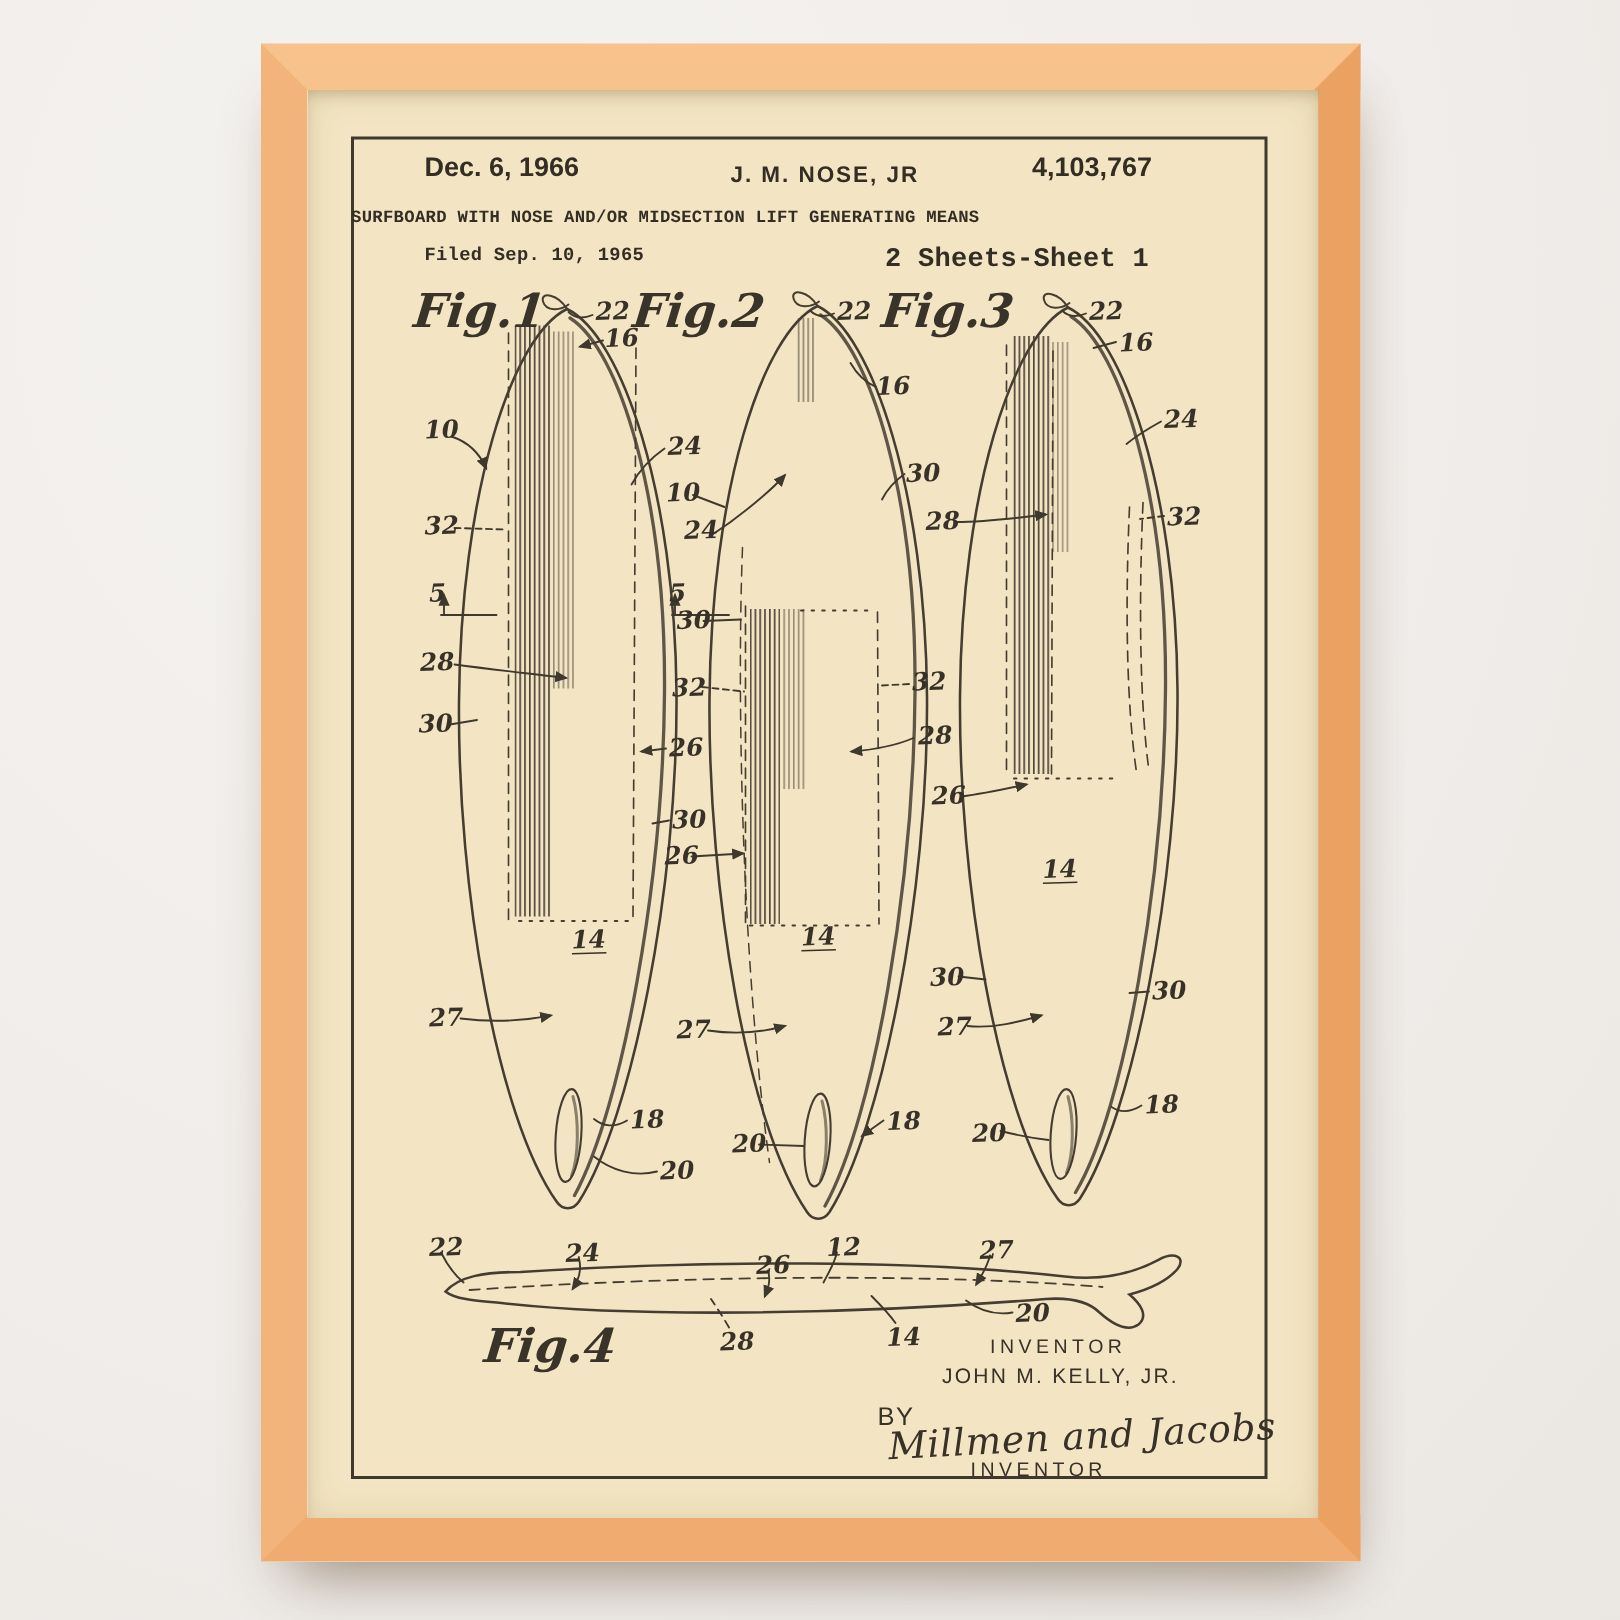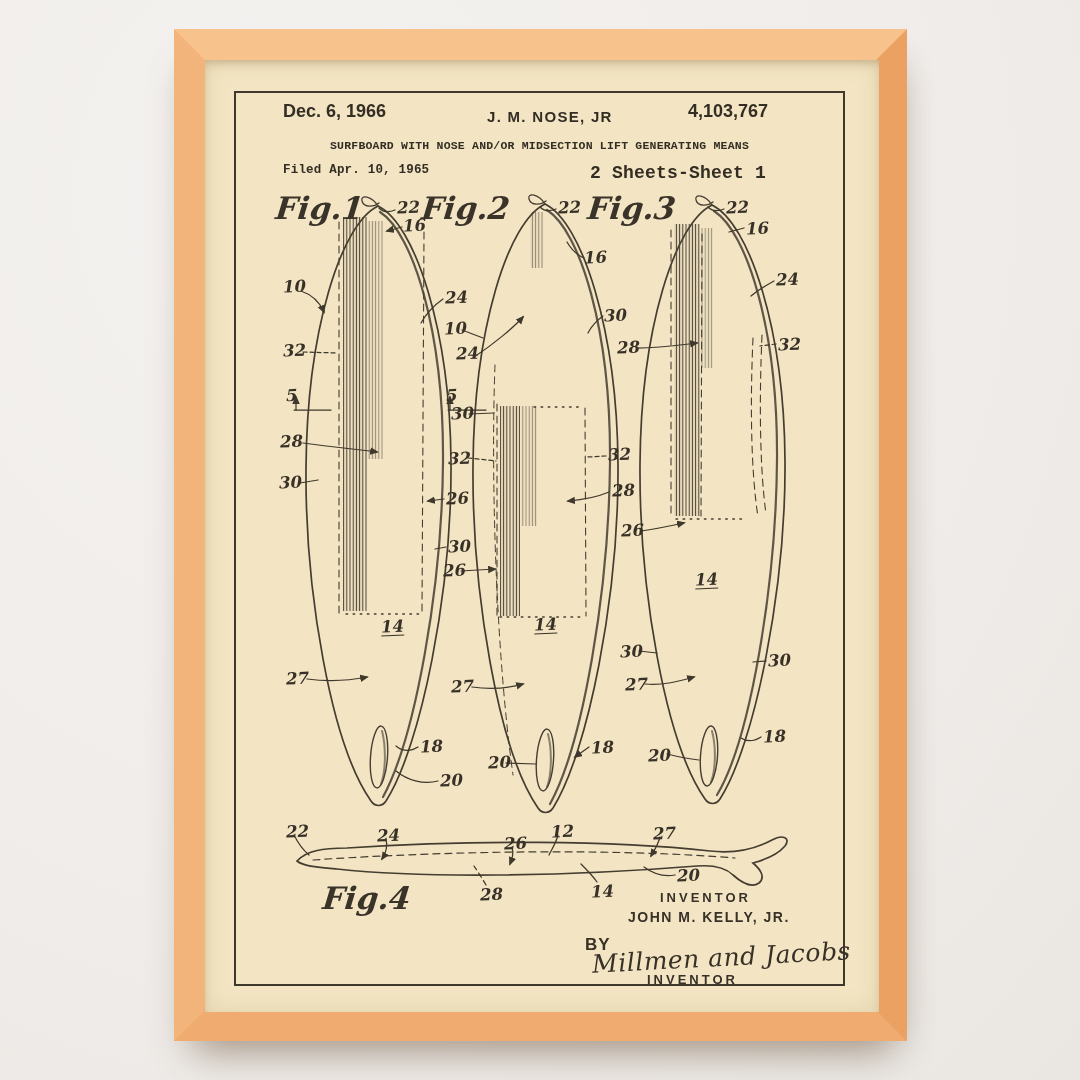--- a/index.html
+++ b/index.html
@@ -14,44 +14,44 @@
          box-shadow:0 26px 38px -16px rgba(110,85,60,.45), 10px 20px 34px -20px rgba(110,85,60,.3);}
   .paper{position:absolute;left:205px;top:60px;width:674px;height:952px;
          background:var(--paper,#f3e5c3);
          box-shadow:inset 0 5px 10px -3px rgba(120,88,40,.35), inset 0 0 24px rgba(130,95,45,.14);}
   .pborder{position:absolute;left:234px;top:91px;width:611px;height:895px;box-sizing:border-box;
          border:2.5px solid #3f382c;}
   .txt{position:absolute;color:var(--ink,#332d24);white-space:nowrap;}
   .serifb{font-family:Liberation Sans, sans-serif;font-weight:bold;font-size:18px;}
   .gothic{font-family:"Liberation Sans",sans-serif;font-weight:bold;font-size:15px;letter-spacing:1.3px;}
   .mono{font-family:"Liberation Mono",monospace;font-weight:bold;font-size:12px;letter-spacing:.2px;}
-  .titleline{left:234px;top:139px;width:611px;text-align:center;font-size:11.5px;}
+  .titleline{left:234px;top:139px;width:611px;text-align:left;font-size:11.5px;}
   .figlbl{font-family:"DejaVu Serif",serif;font-style:italic;font-weight:bold;font-size:31px;
           transform:skewX(-6deg);color:#3a332a;}
   .co{position:absolute;font-family:"DejaVu Serif",serif;font-style:italic;font-weight:bold;
       font-size:16.5px;color:#383128;transform:rotate(-2deg);line-height:1;}
   .u{text-decoration:underline;text-underline-offset:3px;}
-  .ftr{font-family:"Liberation Sans",sans-serif;font-weight:bold;color:#383128;}
+  .ftr{font-family:"Liberation Sans",sans-serif;font-weight:normal;color:#383128;}
   .sig{font-family:"DejaVu Serif",serif;font-style:italic;font-size:25px;transform:rotate(-3deg);
        letter-spacing:.5px;color:#383128;}
   svg.linework{position:absolute;left:0;top:0;pointer-events:none;}
 </style>
 </head>
 <body>
 
 <div class="stage">
   <div class="frame"></div>
   <div class="paper"></div>
   <div class="pborder"></div>
 
   <div class="txt serifb" style="left:283px;top:101px;">Dec. 6, 1966</div>
   <div class="txt gothic" style="left:487px;top:108px;">J. M. NOSE, JR</div>
   <div class="txt serifb" style="left:688px;top:101px;">4,103,767</div>
   <div class="txt mono titleline">SURFBOARD WITH NOSE AND/OR MIDSECTION LIFT GENERATING MEANS</div>
-  <div class="txt mono" style="left:283px;top:163px;font-size:12.5px;">Filed Apr. 10, 1965</div>
+  <div class="txt mono" style="left:283px;top:163px;font-size:12.5px;">Filed Sep. 10, 1965</div>
   <div class="txt mono" style="left:540px;top:163px;width:226px;text-align:right;font-size:18px;">2 Sheets-Sheet 1</div>
 
   <svg class="linework" width="1080" height="1080" viewBox="0 0 1080 1080">
     <defs>
       <pattern id="hatch" width="3.2" height="8" patternUnits="userSpaceOnUse">
         <line x1="1.2" y1="0" x2="1.2" y2="8" stroke="#4a4136" stroke-width="1.1"></line>
       </pattern>
       <marker id="arr" markerWidth="9" markerHeight="8" refX="5.5" refY="3" orient="auto">
         <path d="M0,0 L7,3 L0,6 Z" fill="#3f382c"></path>
       </marker>

